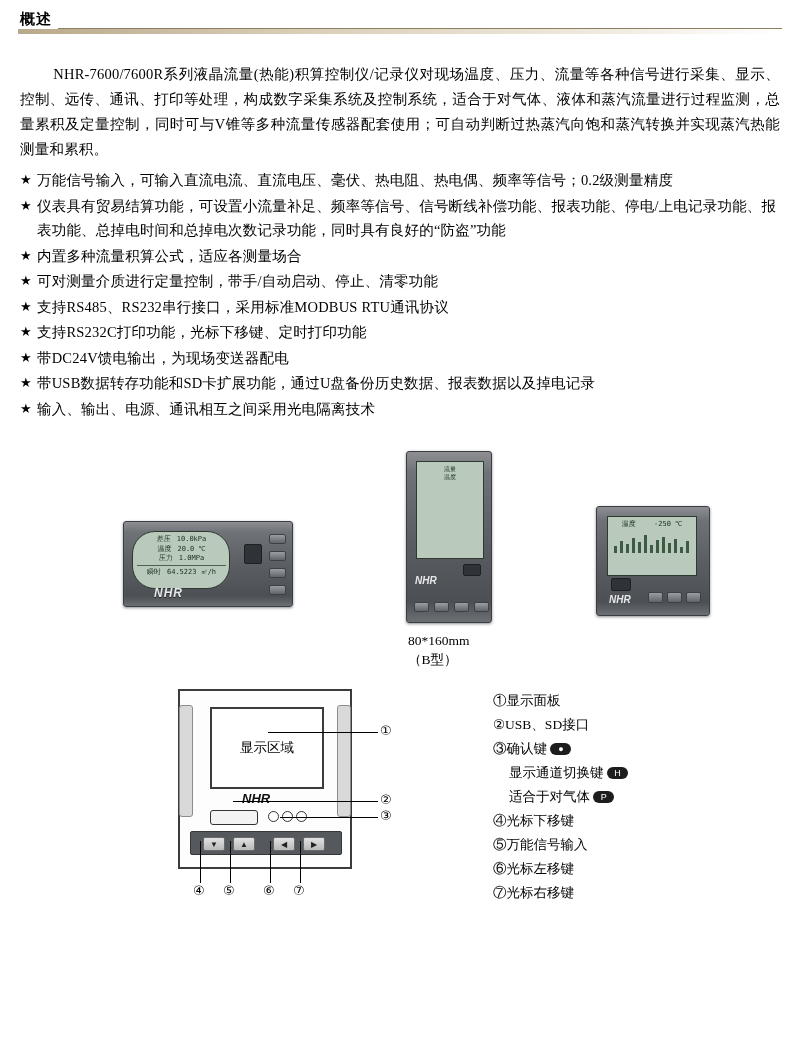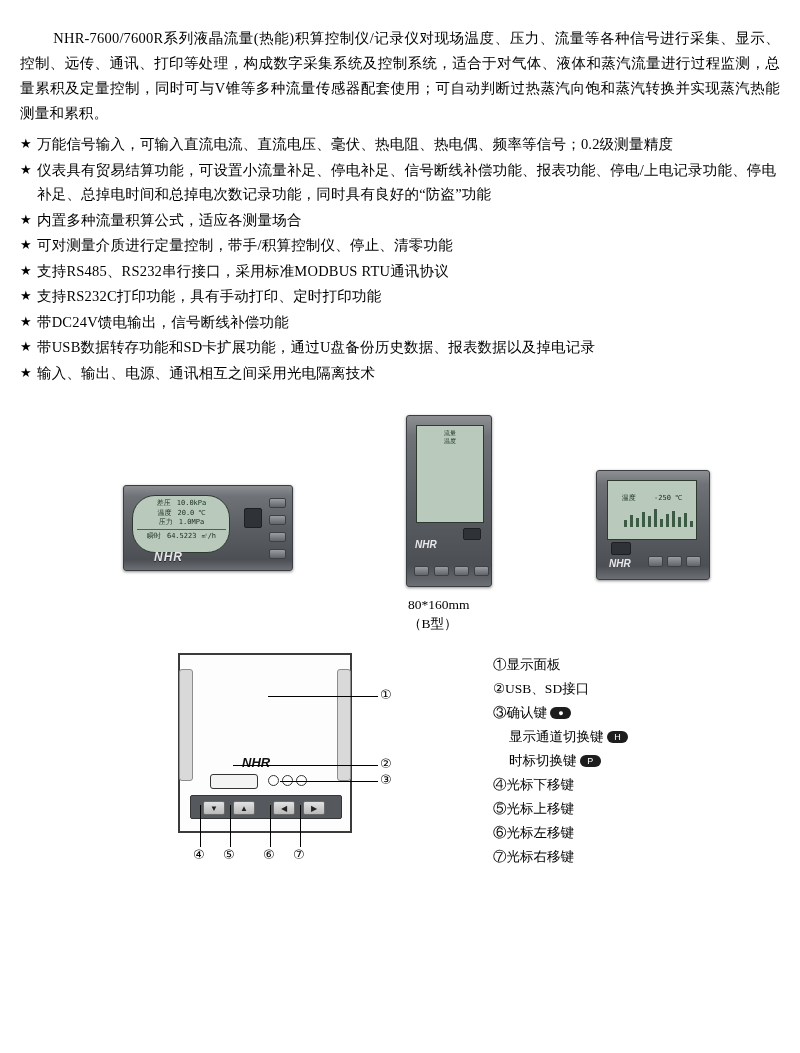--- a/index.html
+++ b/index.html
@@ -171,21 +171,21 @@
   #devB .btn-row i {
     width: 13px; height: 8px;
     background: linear-gradient(to bottom,#9a9da1,#61646a);
     border: 1px solid #3d4044; border-radius: 2px; display: block;
   }
 
   
   #devC { left: 578px; top: 55px; }
   #devC .dev-body { width: 112px; height: 108px; border-radius: 3px; }
   #devC .dev-screen { left: 10px; top: 9px; width: 88px; height: 58px; }
-  #devC .lcd-rows { padding: 13px; }
+  #devC .lcd-rows { padding: 3px; }
   #devC .lcd-line { font-size: 7px; line-height: 9px; }
   #devC .bars { margin-top: 2px; height: 22px; position: relative; }
   #devC .bars .b { position: absolute; bottom: 0; width: 3px; background: #3d5a45; }
   #devC .brand {
     position: absolute; left: 12px; bottom: 10px;
     color: #e8e8ea; font-size: 10px; font-weight: bold; font-style: italic;
     font-family: "Liberation Sans", sans-serif;
   }
   #devC .slot {
     position: absolute; left: 14px; bottom: 24px; width: 18px; height: 11px;
@@ -319,51 +319,55 @@
     text-align: center;
     font-family: "Liberation Sans", sans-serif;
     vertical-align: 1px;
   }
 </style>
 </head>
 <body>
 
 <div class="page">
 
+  <div class="section-head">
+    <span class="title">概述</span>
+    <div class="rule"></div>
+  </div>
 
   <p class="intro">NHR-7600/7600R系列液晶流量(热能)积算控制仪/记录仪对现场温度、压力、流量等各种信号进行采集、显示、控制、远传、通讯、打印等处理，构成数字采集系统及控制系统，适合于对气体、液体和蒸汽流量进行过程监测，总量累积及定量控制，同时可与V锥等多种流量传感器配套使用；可自动判断过热蒸汽向饱和蒸汽转换并实现蒸汽热能测量和累积。</p>
 
   <div class="features">
     <div class="feat">
       <span class="star">★</span>
       <span class="txt">万能信号输入，可输入直流电流、直流电压、毫伏、热电阻、热电偶、频率等信号；0.2级测量精度</span>
     </div>
     <div class="feat">
       <span class="star">★</span>
-      <span class="txt">仪表具有贸易结算功能，可设置小流量补足、停电补足、信号断线补偿功能、报表功能、停电/上电记录功能、停电补足、总掉电时间和总掉电次数记录功能，同时具有良好的“防盗”功能</span>
+      <span class="txt">仪表具有贸易结算功能，可设置小流量补足、频率等信号、信号断线补偿功能、报表功能、停电/上电记录功能、报表功能、总掉电时间和总掉电次数记录功能，同时具有良好的“防盗”功能</span>
     </div>
     <div class="feat">
       <span class="star">★</span>
       <span class="txt">内置多种流量积算公式，适应各测量场合</span>
     </div>
     <div class="feat">
       <span class="star">★</span>
-      <span class="txt">可对测量介质进行定量控制，带手/积算控制仪、停止、清零功能</span>
+      <span class="txt">可对测量介质进行定量控制，带手/自动启动、停止、清零功能</span>
     </div>
     <div class="feat">
       <span class="star">★</span>
       <span class="txt">支持RS485、RS232串行接口，采用标准MODBUS RTU通讯协议</span>
     </div>
     <div class="feat">
       <span class="star">★</span>
-      <span class="txt">支持RS232C打印功能，具有手动打印、定时打印功能</span>
-    </div>
-    <div class="feat">
-      <span class="star">★</span>
-      <span class="txt">带DC24V馈电输出，信号断线补偿功能</span>
+      <span class="txt">支持RS232C打印功能，光标下移键、定时打印功能</span>
+    </div>
+    <div class="feat">
+      <span class="star">★</span>
+      <span class="txt">带DC24V馈电输出，为现场变送器配电</span>
     </div>
     <div class="feat">
       <span class="star">★</span>
       <span class="txt">带USB数据转存功能和SD卡扩展功能，通过U盘备份历史数据、报表数据以及掉电记录</span>
     </div>
     <div class="feat">
       <span class="star">★</span>
       <span class="txt">输入、输出、电源、通讯相互之间采用光电隔离技术</span>
     </div>
   </div>
@@ -465,20 +469,23 @@
       </div>
 
     </div>
 
     <div class="diagram">
 
       <div class="diag-unit">
         <div class="side l"></div>
         <div class="side r"></div>
 
+        <div class="diag-screen">
+          <span>显示区域</span>
+        </div>
 
         <div class="diag-brand">NHR</div>
 
         <div class="diag-usb"></div>
 
         <div class="diag-keys-round">
           <i></i>
           <i></i>
           <i></i>
         </div>
@@ -521,28 +528,28 @@
         </div>
         <div>
           <span>③</span><span>确认键</span>
           <span class="key-glyph">●</span>
         </div>
         <div class="sub">
           <span>显示通道切换键</span>
           <span class="key-glyph">H</span>
         </div>
         <div class="sub">
-          <span>时标切换键</span>
+          <span>适合于对气体</span>
           <span class="key-glyph">P</span>
         </div>
         <div>
           <span>④</span><span>光标下移键</span>
         </div>
         <div>
-          <span>⑤</span><span>光标上移键</span>
+          <span>⑤</span><span>万能信号输入</span>
         </div>
         <div>
           <span>⑥</span><span>光标左移键</span>
         </div>
         <div>
           <span>⑦</span><span>光标右移键</span>
         </div>
       </div>
 
     </div>

